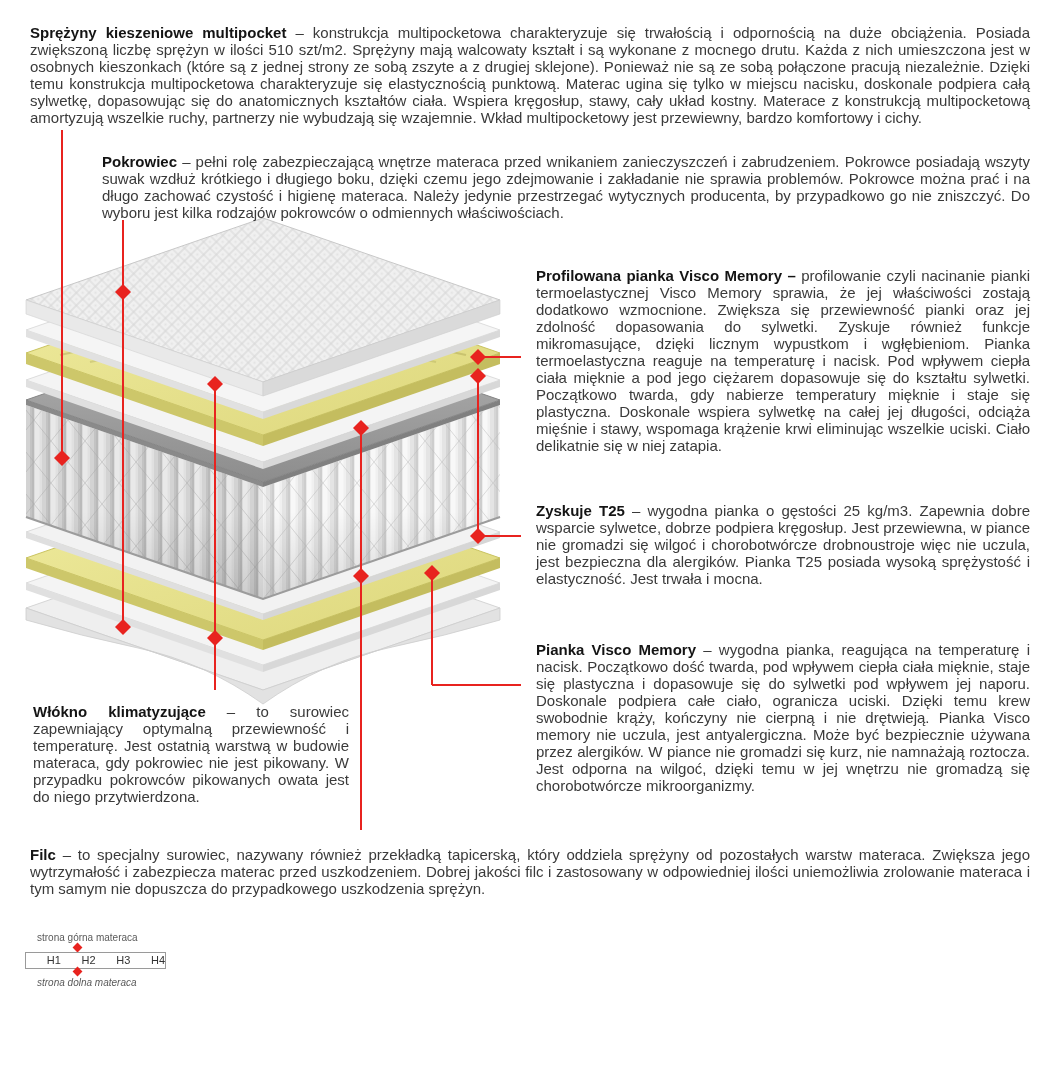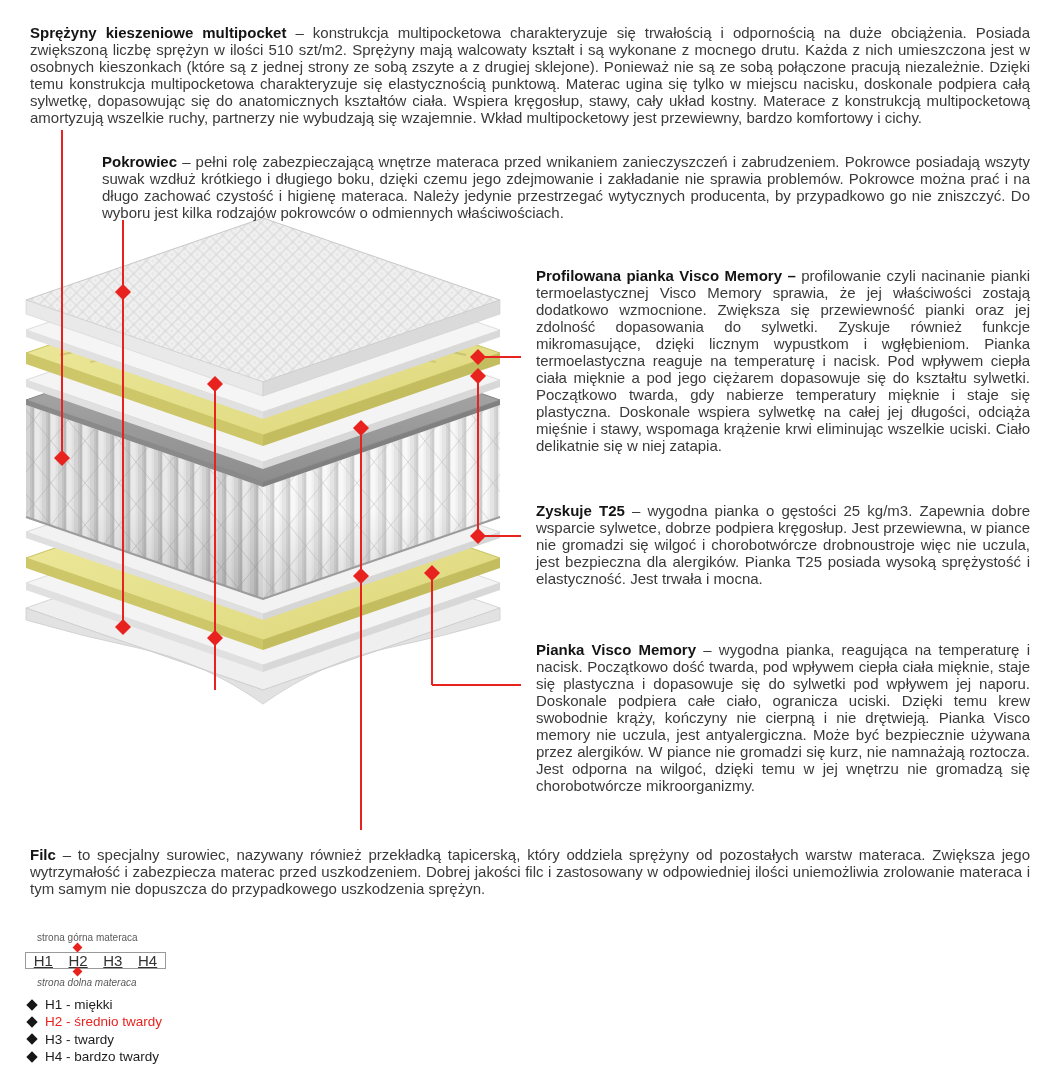--- a/index.html
+++ b/index.html
@@ -4,21 +4,21 @@
 <style>
   html,body{margin:0;padding:0;background:#fff;}
   #page{position:relative;width:1046px;height:1080px;background:#ffffff;overflow:hidden;
         font-family:"Liberation Sans",sans-serif;}
   .para{position:absolute;text-align:justify;font-size:15px;line-height:17px;color:#3a3a3a;margin:8px;}
   .para b{color:#141414;}
   #diagram-svg{position:absolute;left:0;top:0;width:1046px;height:1080px;}
   .hlabel{position:absolute;font-size:10px;color:#5a5a5a;}
   .hbox{position:absolute;left:25px;top:952px;width:139px;height:15px;border:1px solid #9a9a9a;
         display:flex;background:#fff;}
-  .hbox span{flex:1;text-align:center;font-size:15px;line-height:15px;color:#333;text-decoration:underline;}
+  .hbox span{flex:1;text-align:right;font-size:11px;line-height:15px;color:#333;}
   .rdiamond{position:absolute;width:7px;height:7px;background:#e8231f;transform:rotate(45deg);}
   .legend{position:absolute;left:28px;top:996px;}
   .legend-item{display:flex;align-items:center;height:17.3px;font-size:13.5px;color:#1d1d1d;}
   .legend-item .bdiamond{width:8px;height:8px;background:#161616;transform:rotate(45deg);
         margin-right:9px;flex:0 0 auto;}
   .legend-item.sel span.lbl{color:#e8231f;}
 </style>
 </head>
 <body>
 
@@ -160,46 +160,29 @@
   <p class="para" style="left:22px;top:16px;width:1000px;"><b>Sprężyny kieszeniowe multipocket</b><span> – konstrukcja multipocketowa charakteryzuje się trwałością i odpornością na duże obciążenia. Posiada zwiększoną liczbę sprężyn w ilości 510 szt/m2. Sprężyny mają walcowaty kształt i są wykonane z mocnego drutu. Każda z nich umieszczona jest w osobnych kieszonkach (które są z jednej strony ze sobą zszyte a z drugiej sklejone). Ponieważ nie są ze sobą połączone pracują niezależnie. Dzięki temu konstrukcja multipocketowa charakteryzuje się elastycznością punktową. Materac ugina się tylko w miejscu nacisku, doskonale podpiera całą sylwetkę, dopasowując się do anatomicznych kształtów ciała. Wspiera kręgosłup, stawy, cały układ kostny. Materace z konstrukcją multipocketową amortyzują wszelkie ruchy, partnerzy nie wybudzają się wzajemnie. Wkład multipocketowy jest przewiewny, bardzo komfortowy i cichy.</span></p>
 
   <p class="para" style="left:94px;top:145px;width:928px;"><b>Pokrowiec</b><span> – pełni rolę zabezpieczającą wnętrze materaca przed wnikaniem zanieczyszczeń i zabrudzeniem. Pokrowce posiadają wszyty suwak wzdłuż krótkiego i długiego boku, dzięki czemu jego zdejmowanie i zakładanie nie sprawia problemów. Pokrowce można prać i na długo zachować czystość i higienę materaca. Należy jedynie przestrzegać wytycznych producenta, by przypadkowo go nie zniszczyć. Do wyboru jest kilka rodzajów pokrowców o odmiennych właściwościach.</span></p>
 
   <p class="para" style="left:528px;top:259px;width:494px;"><b>Profilowana pianka Visco Memory –</b><span> profilowanie czyli nacinanie pianki termoelastycznej Visco Memory sprawia, że jej właściwości zostają dodatkowo wzmocnione. Zwiększa się przewiewność pianki oraz jej zdolność dopasowania do sylwetki. Zyskuje również funkcje mikromasujące, dzięki licznym wypustkom i wgłębieniom. Pianka termoelastyczna reaguje na temperaturę i nacisk. Pod wpływem ciepła ciała mięknie a pod jego ciężarem dopasowuje się do kształtu sylwetki. Początkowo twarda, gdy nabierze temperatury mięknie i staje się plastyczna. Doskonale wspiera sylwetkę na całej jej długości, odciąża mięśnie i stawy, wspomaga krążenie krwi eliminując wszelkie uciski. Ciało delikatnie się w niej zatapia.</span></p>
 
   <p class="para" style="left:528px;top:494px;width:494px;"><b>Zyskuje T25</b><span> – wygodna pianka o gęstości 25 kg/m3. Zapewnia dobre wsparcie sylwetce, dobrze podpiera kręgosłup. Jest przewiewna, w piance nie gromadzi się wilgoć i chorobotwórcze drobnoustroje więc nie uczula, jest bezpieczna dla alergików. Pianka T25 posiada wysoką sprężystość i elastyczność. Jest trwała i mocna.</span></p>
 
   <p class="para" style="left:528px;top:633px;width:494px;"><b>Pianka Visco Memory</b><span> – wygodna pianka, reagująca na temperaturę i nacisk. Początkowo dość twarda, pod wpływem ciepła ciała mięknie, staje się plastyczna i dopasowuje się do sylwetki pod wpływem jej naporu. Doskonale podpiera całe ciało, ogranicza uciski. Dzięki temu krew swobodnie krąży, kończyny nie cierpną i nie drętwieją. Pianka Visco memory nie uczula, jest antyalergiczna. Może być bezpiecznie używana przez alergików. W piance nie gromadzi się kurz, nie namnażają roztocza. Jest odporna na wilgoć, dzięki temu w jej wnętrzu nie gromadzą się chorobotwórcze mikroorganizmy.</span></p>
 
+  <p class="para" style="left:25px;top:695px;width:316px;"><b>Włókno klimatyzujące</b><span> – to surowiec zapewniający optymalną przewiewność i temperaturę. Jest ostatnią warstwą w budowie materaca, gdy pokrowiec nie jest pikowany. W przypadku pokrowców pikowanych owata jest do niego przytwierdzona.</span></p>
 
   <p class="para" style="left:22px;top:838px;width:1000px;"><b>Filc</b><span> – to specjalny surowiec, nazywany również przekładką tapicerską, który oddziela sprężyny od pozostałych warstw materaca. Zwiększa jego wytrzymałość i zabezpiecza materac przed uszkodzeniem. Dobrej jakości filc i zastosowany w odpowiedniej ilości uniemożliwia zrolowanie materaca i tym samym nie dopuszcza do przypadkowego uszkodzenia sprężyn.</span></p>
 
   <div class="hlabel" style="left:37px;top:932px;">strona górna materaca</div>
   <div class="rdiamond" style="left:74px;top:944px;"></div>
   <div class="hbox">
     <span>H1</span>
     <span>H2</span>
     <span>H3</span>
     <span>H4</span>
   </div>
   <div class="rdiamond" style="left:74px;top:968px;"></div>
   <div class="hlabel" style="left:37px;top:977px;font-style:italic;">strona dolna materaca</div>
 
-  <div class="legend">
-    <div class="legend-item">
-      <span class="bdiamond"></span>
-      <span class="lbl">H1 - miękki</span>
-    </div>
-    <div class="legend-item sel">
-      <span class="bdiamond"></span>
-      <span class="lbl">H2 - średnio twardy</span>
-    </div>
-    <div class="legend-item">
-      <span class="bdiamond"></span>
-      <span class="lbl">H3 - twardy</span>
-    </div>
-    <div class="legend-item">
-      <span class="bdiamond"></span>
-      <span class="lbl">H4 - bardzo twardy</span>
-    </div>
-  </div>
 
 </div>
 
 </body></html>

